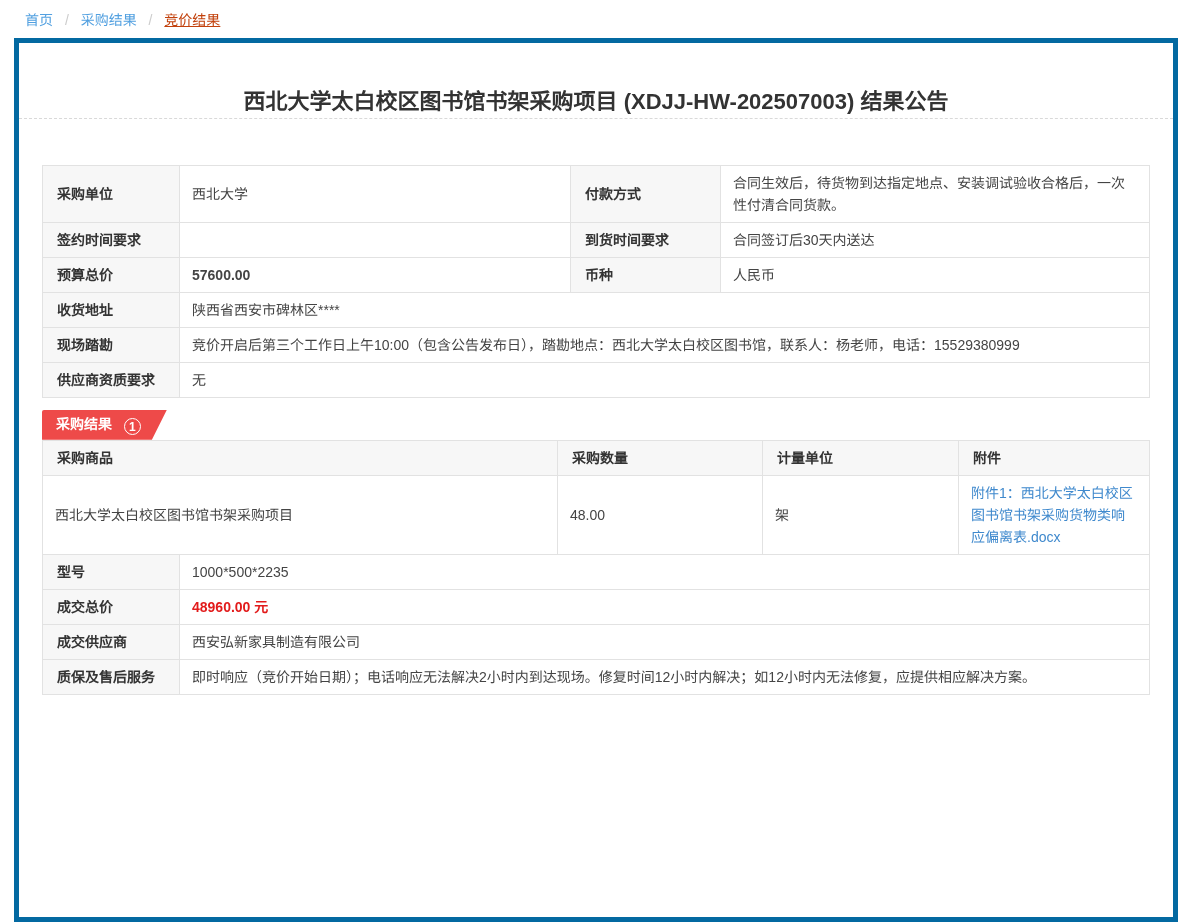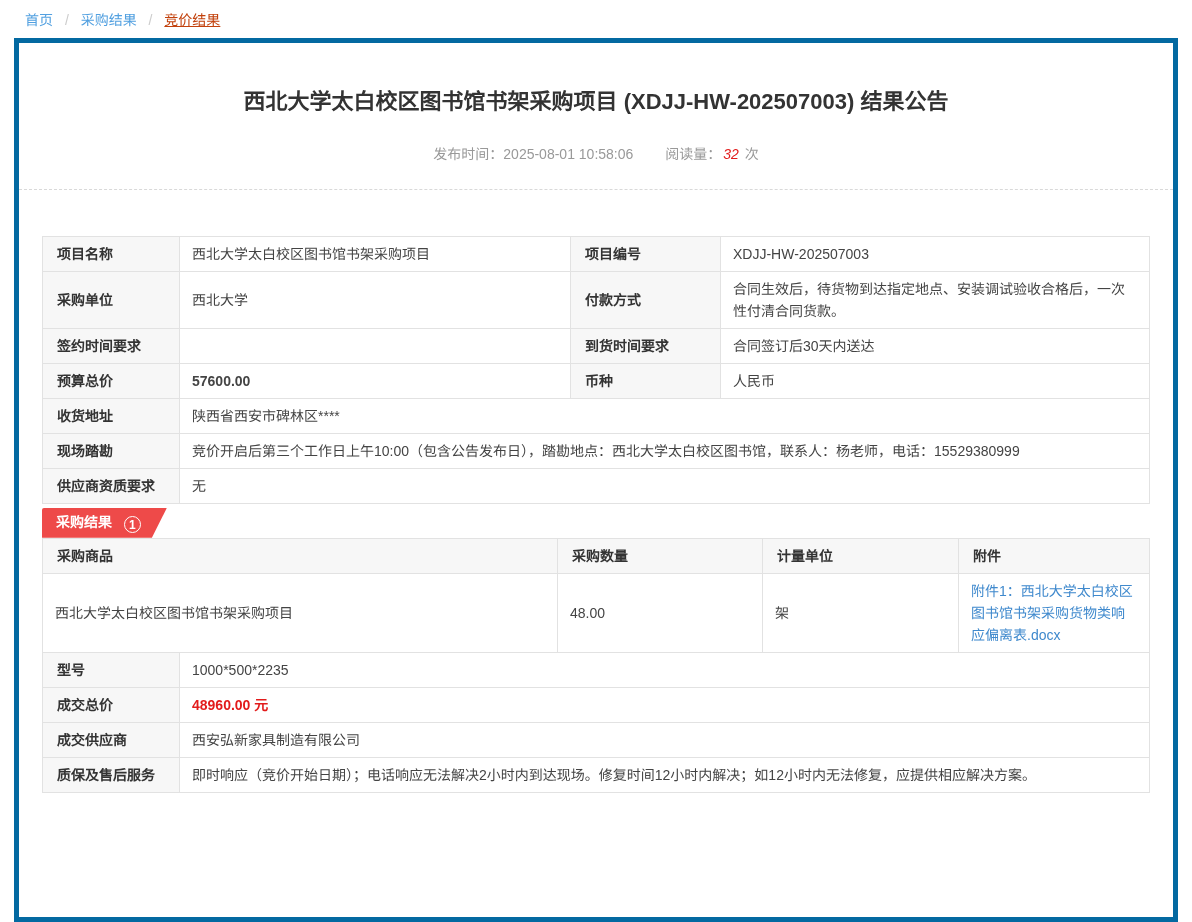--- a/index.html
+++ b/index.html
@@ -70,21 +70,21 @@
     background:var(--label-bg);
     font-weight:bold;
     color:#333;
     padding-left:14px;
   }
   td.value{color:#444;background:#fff;}
   .red-strong{color:var(--text-red);font-weight:bold;}
 
   
   .result-badge{
-    margin-top:4px;
+    margin-top:12px;
     display:inline-block;
     background:var(--accent-red);
     color:#fff;
     font-size:14px;
     font-weight:bold;
     line-height:18px;
     padding:5px 26px 5px 14px;
     clip-path:polygon(0 0,100% 0,calc(100% - 15px) 100%,0 100%);
     border-radius:2px 0 0 0;
   }
@@ -112,50 +112,35 @@
   <a>首页</a>
   <span class="sep">/</span>
   <a>采购结果</a>
   <span class="sep">/</span>
   <span class="current">竞价结果</span>
 </nav>
 
 <main class="card">
   <div class="card-head">
     <h1 class="doc-title">西北大学太白校区图书馆书架采购项目 (XDJJ-HW-202507003) 结果公告</h1>
-    <div class="doc-meta">
-      <span class="group">
-        <span>发布时间：</span><span>2025-08-01 10:58:06</span>
-      </span>
-      <span class="group">
-        <span>阅读量：</span><span class="views-count">32</span>
-        <span>次</span>
-      </span>
-    </div>
   </div>
 
   <div class="dashed-divider"></div>
 
   <div class="card-body">
 
     <table class="info-table">
       <colgroup>
           <col style="width:137px">
           <col style="width:391px">
           <col style="width:150px">
           <col>
         </colgroup>
       <tbody>
         <tr>
-          <td class="label">项目名称</td>
-          <td class="value">西北大学太白校区图书馆书架采购项目</td>
-          <td class="label">项目编号</td>
-          <td class="value">XDJJ-HW-202507003</td>
-        </tr>
-        <tr>
           <td class="label">采购单位</td>
           <td class="value">西北大学</td>
           <td class="label">付款方式</td>
           <td class="value">合同生效后，待货物到达指定地点、安装调试验收合格后，一次性付清合同货款。</td>
         </tr>
         <tr>
           <td class="label">签约时间要求</td>
           <td class="value"></td>
           <td class="label">到货时间要求</td>
           <td class="value">合同签订后30天内送达</td>

